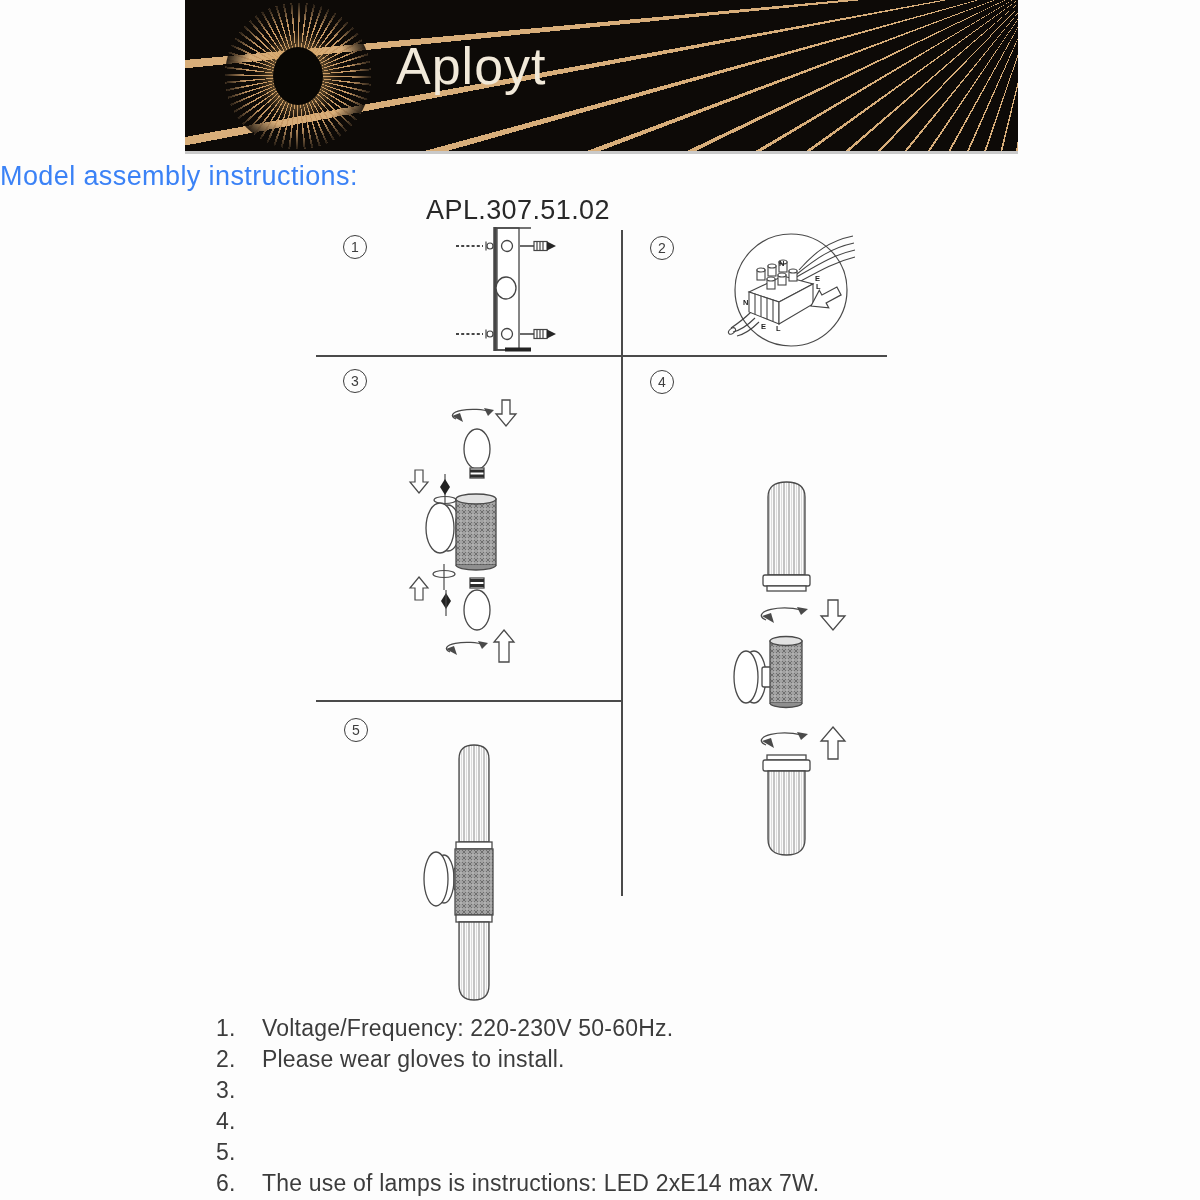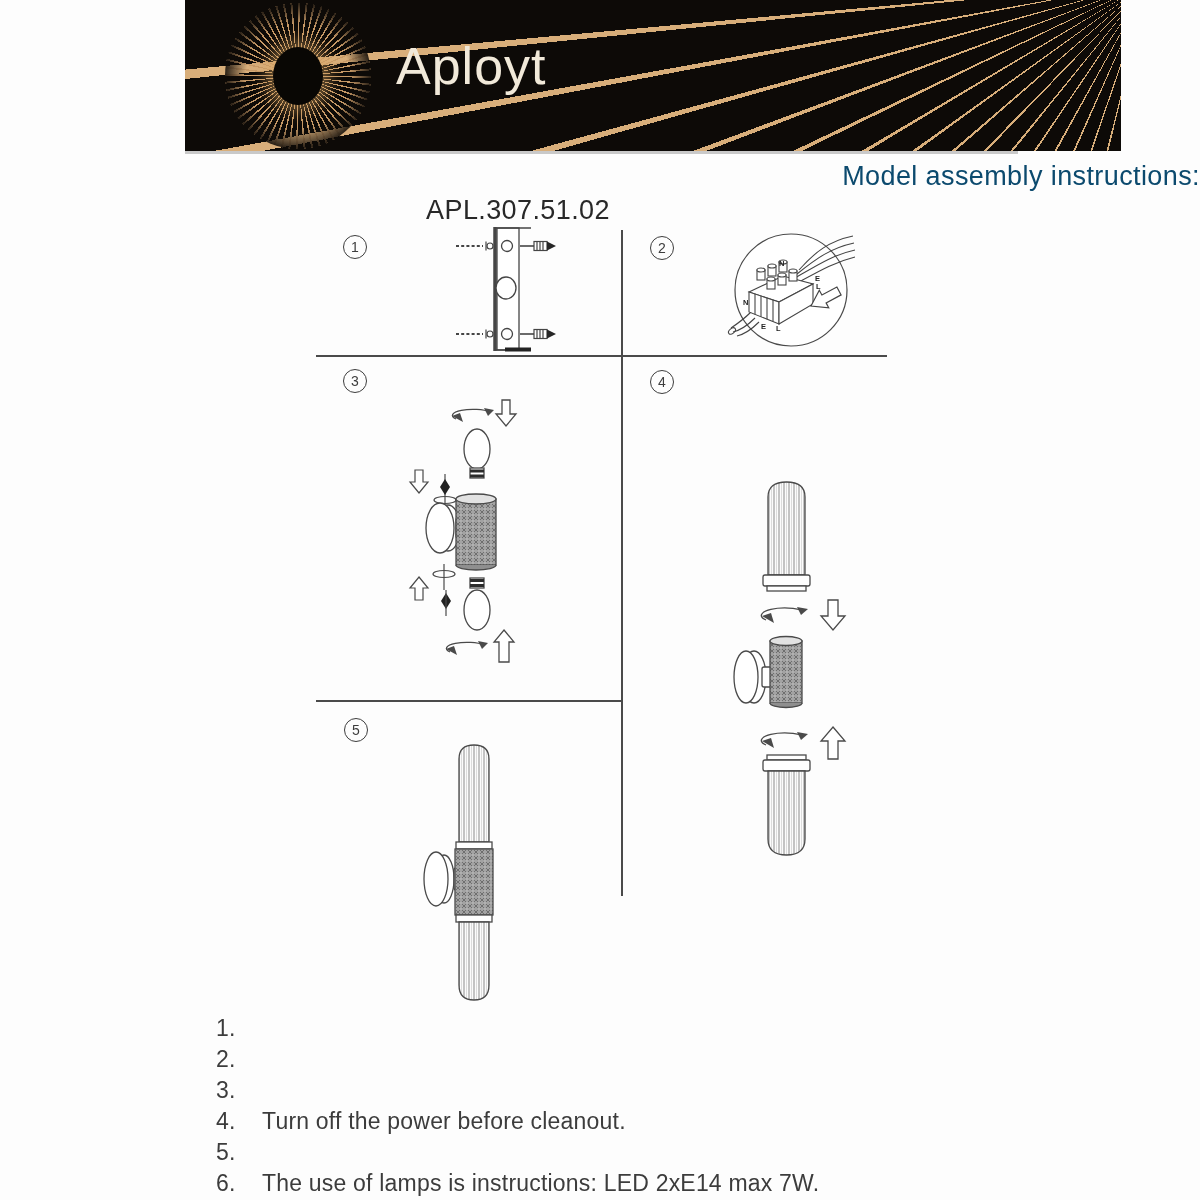--- a/index.html
+++ b/index.html
@@ -3,40 +3,40 @@
 <meta charset="utf-8">
 <style>
   html,body{margin:0;padding:0;}
   body{
     width:1200px;height:1200px;background:#ffffff;
     font-family:"Liberation Sans",sans-serif;
   }
   .page{position:relative;width:1200px;height:1200px;background:#fdfdfd;overflow:hidden;}
 
   
-  .banner{position:absolute;left:185px;top:0;width:936px;height:151px;background:#0d0a07;overflow:hidden;}
+  .banner{position:absolute;left:185px;top:0;width:833px;height:151px;background:#0d0a07;overflow:hidden;}
   .banner-rays{
     position:absolute;inset:0;
     background:repeating-conic-gradient(from 184deg at 103% -12%,
       rgba(0,0,0,0) 0deg 4.5deg, #d8ae7a 4.5deg 5.05deg);
   }
   .logo{position:absolute;left:40px;top:3px;width:146px;height:146px;}
   .logo-rays{position:absolute;inset:0;border-radius:50%;
     background:repeating-conic-gradient(#c89a67 0deg 1.6deg, rgba(0,0,0,0) 1.6deg 6deg);}
   .logo-fade{position:absolute;inset:0;border-radius:50%;
     background:radial-gradient(circle, rgba(13,10,7,0) 0%, rgba(13,10,7,0) 50%, #0d0a07 74%);}
   .logo-core{position:absolute;left:50%;top:50%;width:50px;height:58px;margin:-29px 0 0 -25px;
     border-radius:50%;background:#090704;box-shadow:0 0 16px 6px rgba(216,165,98,.55);}
   .brand-text{position:absolute;left:211px;top:36px;font-size:52px;font-weight:400;
     color:#f1e9d9;letter-spacing:1px;}
   .banner-underline{position:absolute;left:185px;top:151px;width:833px;height:3px;background:#c9c9c9;}
 
   
-  .title-heading{position:absolute;left:0;top:161px;width:1200px;text-align:right;
-    font-size:27px;font-weight:500;color:#0c4a6e;letter-spacing:.4px;}
+  .title-heading{position:absolute;left:0;top:161px;width:1200px;text-align:left;
+    font-size:27px;font-weight:500;color:#3b82f6;letter-spacing:.4px;}
   .title-model{position:absolute;left:0;top:195px;width:1036px;text-align:center;
     font-size:27px;font-weight:500;color:#282828;letter-spacing:.4px;}
 
   
   .divider{position:absolute;background:#4a4a4a;}
   .v1{left:621px;top:230px;width:2px;height:666px;}
   .h1{left:316px;top:355px;width:571px;height:2px;}
   .h2{left:316px;top:700px;width:307px;height:2px;}
 
   
@@ -295,30 +295,31 @@
       <rect x="58" y="104" width="36" height="7" fill="#ffffff"></rect>
       <rect x="57" y="111" width="38" height="66" fill="url(#mesh5)"></rect>
       <rect x="58" y="177" width="36" height="7" fill="#ffffff"></rect>
       <path d="M61,184 H91 V247 Q91,262 76,262 Q61,262 61,247 Z" fill="url(#ribs5)"></path>
     </g>
   </svg>
 
   <div class="instructions">
     <div class="instr-row">
       <span class="instr-num">1.</span>
+      <span class="instr-text">Voltage/Frequency: 220-230V 50-60Hz.</span>
     </div>
     <div class="instr-row">
       <span class="instr-num">2.</span>
+      <span class="instr-text">Please wear gloves to install.</span>
     </div>
     <div class="instr-row">
       <span class="instr-num">3.</span>
     </div>
     <div class="instr-row">
       <span class="instr-num">4.</span>
-      <span class="instr-text">Turn off the power before cleanout.</span>
     </div>
     <div class="instr-row">
       <span class="instr-num">5.</span>
     </div>
     <div class="instr-row">
       <span class="instr-num">6.</span>
       <span class="instr-text">The use of lamps is instructions: LED 2xE14 max 7W.</span>
     </div>
   </div>
 

